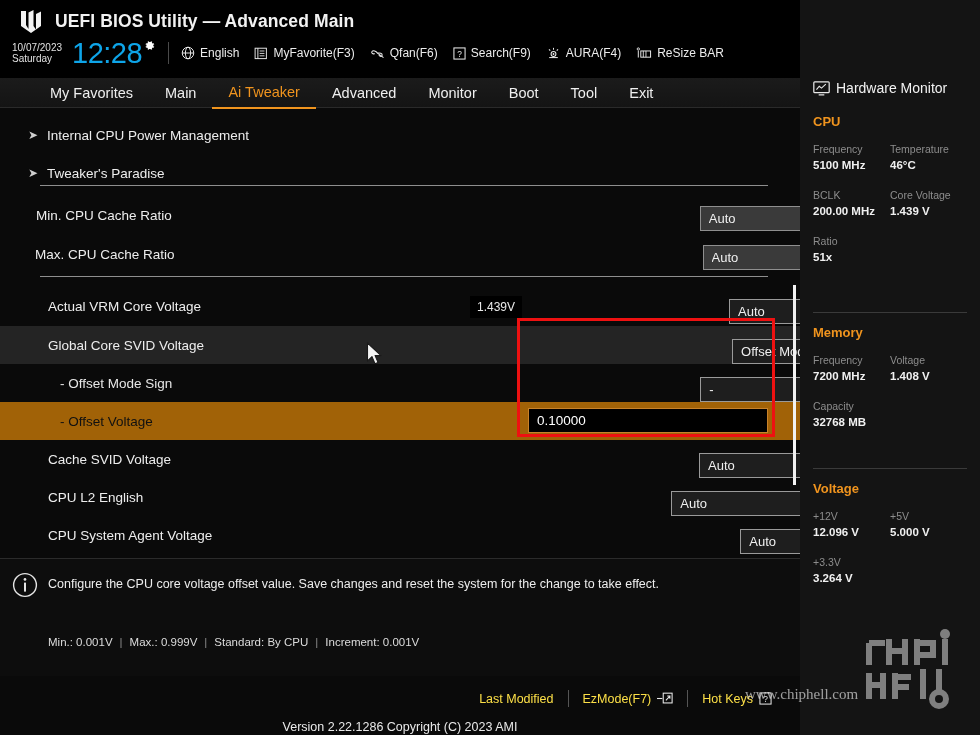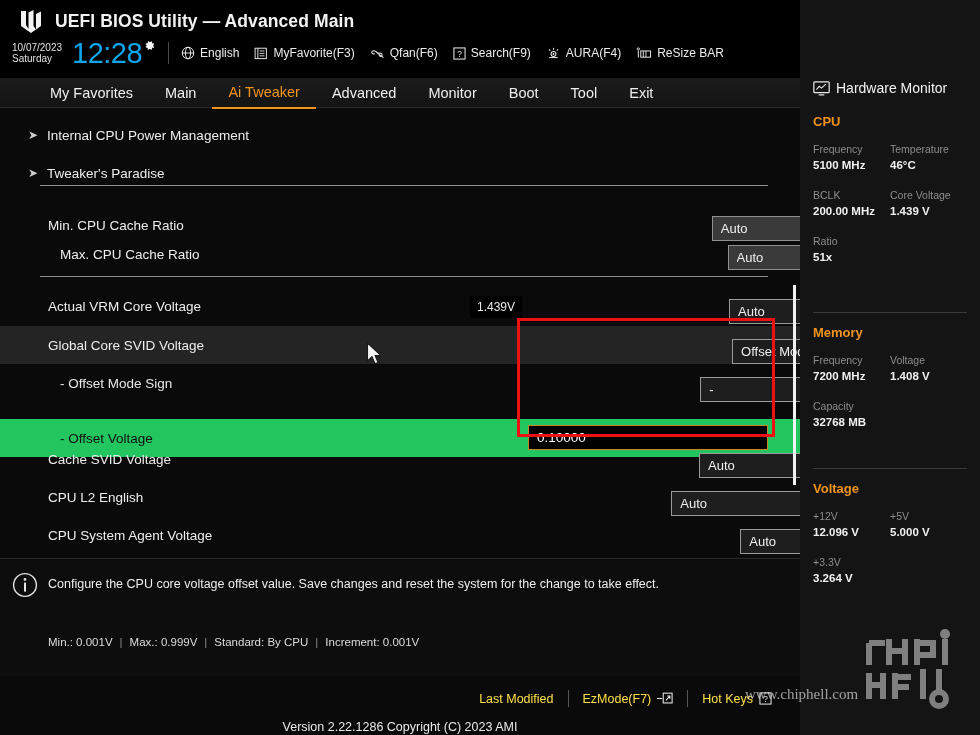--- a/index.html
+++ b/index.html
@@ -45,21 +45,21 @@
     border-bottom:1px solid #2a2a2a;
     display:flex; align-items:center; padding-left:34px; gap:0;
   }
   .navitem { font-size:14.5px; color:#efefef; padding:0 16px; line-height:30px; cursor:pointer; white-space:nowrap; }
   .navitem.active { color:#f0941e; border-bottom:2px solid #f0941e; font-weight:500; }
 
   
   .main { position:absolute; left:0; top:109px; width:800px; height:449px; overflow:hidden; }
   .row { position:absolute; left:0; width:800px; display:flex; align-items:center; }
   .rowhl-dark { background:#242424; }
-  .rowhl-light { background:#22c55e;margin-top:17px; }
+  .rowhl-light { background:#a16207; }
   .label { font-size:13.5px; color:#ededed; white-space:nowrap; }
   .label.sub { color:#e6e6e6; }
   .rowhl-light .label { color:#111; }
   .arrow-caret { color:#cfcfcf; font-size:12px; margin-right:9px; }
 
   .divider { position:absolute; left:40px; width:728px; height:1px; background:#8e8e8e; }
 
   
   .ctl { position:absolute; height:25px; }
   .sel {
@@ -224,28 +224,28 @@
       <span class="label">Internal CPU Power Management</span>
     </div>
 
     <div class="row" style="top:50px;height:28px;padding-left:28px;">
       <span class="arrow-caret">➤</span>
       <span class="label">Tweaker's Paradise</span>
     </div>
 
     <div class="divider" style="top:76px;"></div>
 
-    <div class="row" style="top:100px;height:32px;padding-left:48px;">
+    <div class="row" style="top:90px;height:32px;padding-left:36px;">
       <span class="label">Min. CPU Cache Ratio</span>
       <div class="ctl sel filled" style="left:528px;top:3px;">
         <span class="cap">Auto</span>
       </div>
     </div>
 
-    <div class="row" style="top:129px;height:32px;padding-left:60px;">
+    <div class="row" style="top:129px;height:32px;padding-left:35px;">
       <span class="label">Max. CPU Cache Ratio</span>
       <div class="ctl sel filled" style="left:528px;top:3px;">
         <span class="cap">Auto</span>
       </div>
     </div>
 
     <div class="divider" style="top:167px;"></div>
 
     <div class="row" style="top:179px;height:36px;padding-left:48px;">
       <span class="label">Actual VRM Core Voltage</span>

